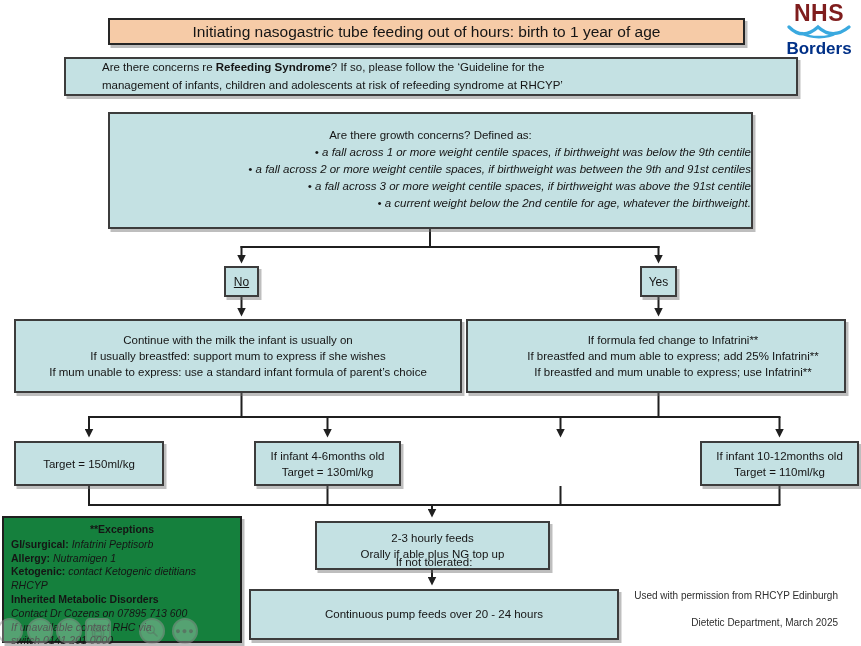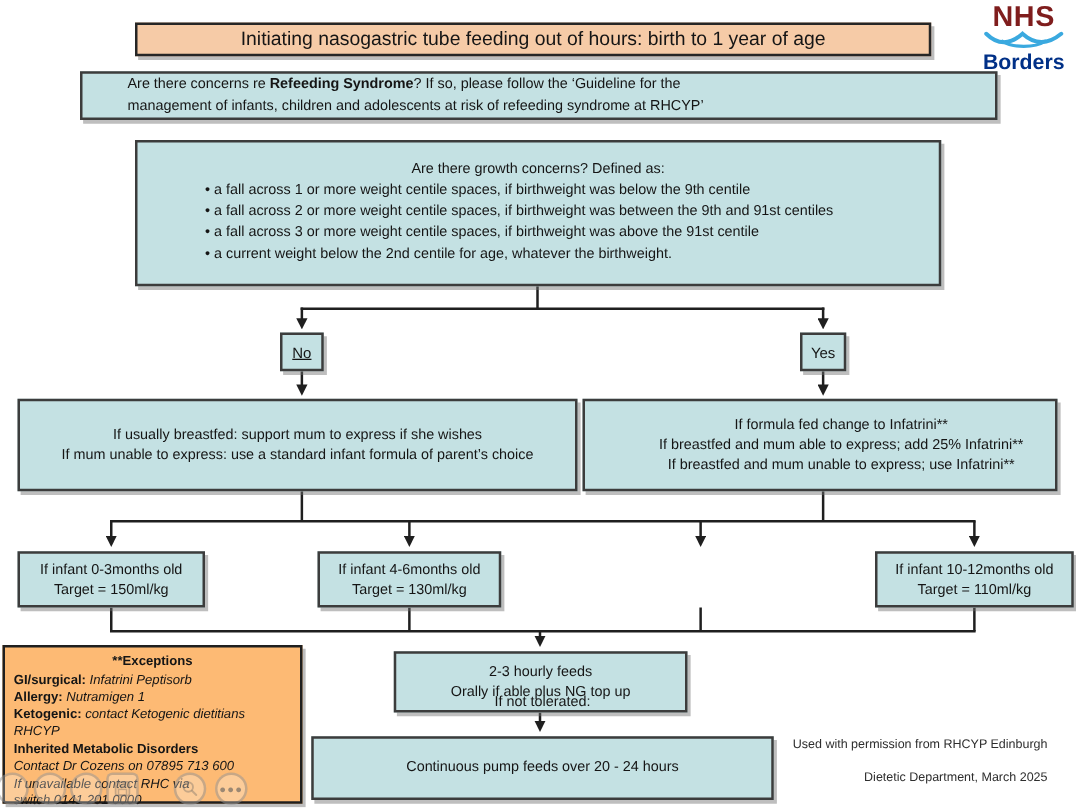--- a/index.html
+++ b/index.html
@@ -11,24 +11,24 @@
   .box{
     position:absolute;box-sizing:border-box;z-index:2;
     background:#c4e1e3;border:2px solid #3c3c3c;
     box-shadow:2.5px 3px 0 rgba(110,110,110,0.45);
     display:flex;flex-direction:column;justify-content:center;
     text-align:center;font-size:11.5px;line-height:16px;color:#151515;
   }
   .title-box{background:#f6cba7;border:2px solid #262626;font-size:15.5px;line-height:18px;}
   .refeeding{text-align:left;padding-left:36px;line-height:17px;}
   .growth{justify-content:flex-start;padding-top:13px;line-height:17px;}
-  .growth .bullets{text-align:left;padding-left:54px;}
+  .growth .bullets{text-align:right;padding-left:54px;font-style:italic;}
   .decision{font-size:12px;}
   .pink-box{
-    background:#fdba74;border:2px solid #1f1f1f;
+    background:#15803d;border:2px solid #1f1f1f;
     justify-content:flex-start;text-align:left;
     font-size:10.5px;line-height:13.8px;padding:5px 7px;
   }
   .pink-box .ex-title{text-align:center;font-weight:bold;margin-bottom:1px;}
   .pink-box b{font-weight:bold;font-style:normal;}
   .pink-box i{font-style:italic;}
   .nhs-logo{position:absolute;left:783px;top:2px;width:72px;text-align:center;z-index:2;}
   .nhs-word{font-weight:bold;font-size:23px;line-height:22px;color:#7f1d1d;letter-spacing:0.5px;}
   .nhs-region{font-size:17px;font-weight:bold;color:#003087;line-height:12px;}
   .footer-note{position:absolute;right:23px;width:320px;text-align:right;font-size:10px;color:#2e2e2e;z-index:2;}
@@ -101,32 +101,32 @@
       <div>• a fall across 2 or more weight centile spaces, if birthweight was between the 9th and 91st centiles</div>
       <div>• a fall across 3 or more weight centile spaces, if birthweight was above the 91st centile</div>
       <div>• a current weight below the 2nd centile for age, whatever the birthweight.</div>
     </div>
   </div>
 
   <div class="box decision" style="left:224px;top:266px;width:35px;height:31px;text-decoration:underline;">No</div>
   <div class="box decision" style="left:640px;top:266px;width:37px;height:31px;">Yes</div>
 
   <div class="box" style="left:14px;top:319px;width:448px;height:74px;">
+    <div>Continue with the milk the infant is usually on</div>
     <div>If usually breastfed: support mum to express if she wishes</div>
     <div>If mum unable to express: use a standard infant formula of parent’s choice</div>
   </div>
 
   <div class="box" style="left:466px;top:319px;width:380px;height:74px;padding-left:34px;">
     <div>If formula fed change to Infatrini**</div>
     <div>If breastfed and mum able to express; add 25% Infatrini**</div>
     <div>If breastfed and mum unable to express; use Infatrini**</div>
   </div>
 
   <div class="box" style="left:14px;top:441px;width:150px;height:45px;">
-    <div>If infant 0-3months old</div>
     <div>Target = 150ml/kg</div>
   </div>
   <div class="box" style="left:254px;top:441px;width:147px;height:45px;">
     <div>If infant 4-6months old</div>
     <div>Target = 130ml/kg</div>
   </div>
   <div class="box" style="left:700px;top:441px;width:159px;height:45px;">
     <div>If infant 10-12months old</div>
     <div>Target = 110ml/kg</div>
   </div>

